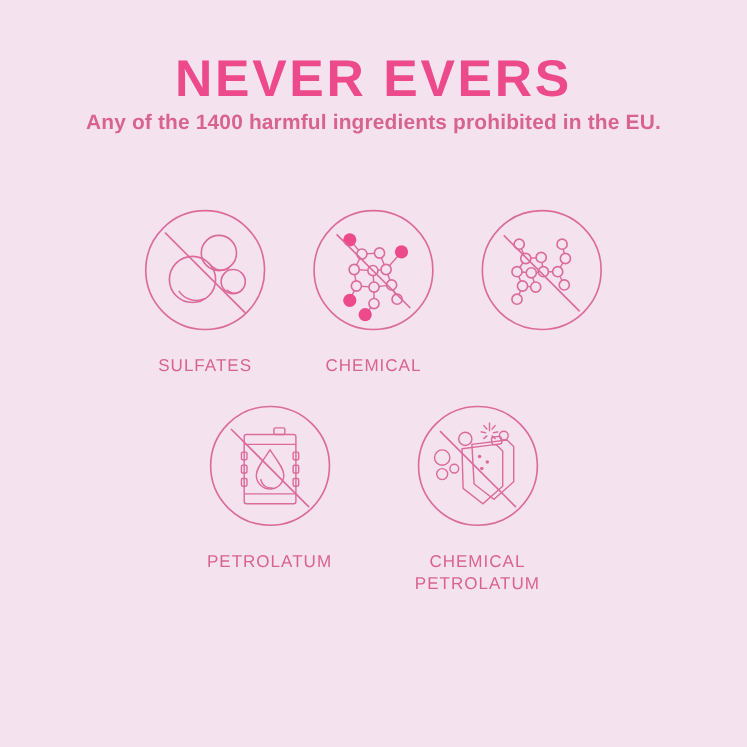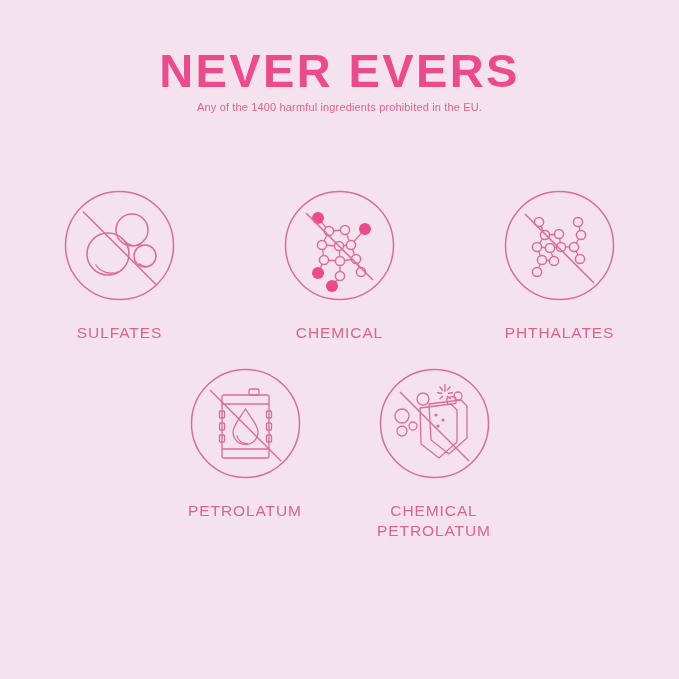--- a/index.html
+++ b/index.html
@@ -37,40 +37,40 @@
     line-height: 1.1;
   }
 
   .subtitle {
     margin: 0;
     position: absolute;
     top: 100px;
     left: 0;
     right: 0;
     text-align: center;
-    font-size: 11px;
-    font-weight: normal;
+    font-size: 19px;
+    font-weight: bold;
     letter-spacing: 0.15px;
     color: #D9638F;
     line-height: 1.3;
   }
 
   .grid {
     position: absolute;
     top: 190px;
     left: 0;
     right: 0;
   }
 
   .row {
     display: flex;
     justify-content: center;
     align-items: flex-start;
   }
-  .row-1 { gap: 109px; }
+  .row-1 { gap: 42px; }
   .row-2 { gap: 78px; margin-top: 25px; }
 
   .item {
     width: 111px;
     display: flex;
     flex-direction: column;
     align-items: center;
   }
 
   .icon-wrap {
@@ -196,21 +196,20 @@
             <circle class="node-hollow" cx="70" cy="57" r="4.6"></circle>
             <circle class="node-hollow" cx="77" cy="45" r="4.6"></circle>
             <circle class="node-hollow" cx="74" cy="32" r="4.6"></circle>
             <circle class="node-hollow" cx="76" cy="69" r="4.6"></circle>
             <circle class="node-hollow" cx="38" cy="70" r="4.6"></circle>
             <circle class="node-hollow" cx="50" cy="71" r="4.6"></circle>
             <circle class="node-hollow" cx="33" cy="82" r="4.6"></circle>
             <line class="stroke" x1="21" y1="24" x2="90" y2="93"></line>
           </svg>
         </span>
-        <div class="item-label">PHTHALATES</div>
       </div>
 
     </div>
 
     <div class="row row-2">
 
       <div class="item">
         <span class="icon-wrap">
           <svg viewBox="0 0 111 111" xmlns="http://www.w3.org/2000/svg">
             <circle class="stroke" cx="55.5" cy="55.5" r="54"></circle>

